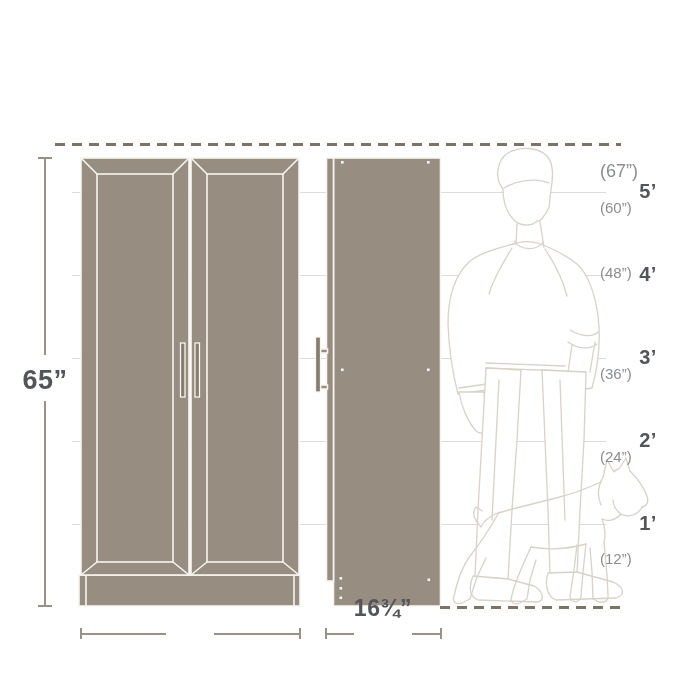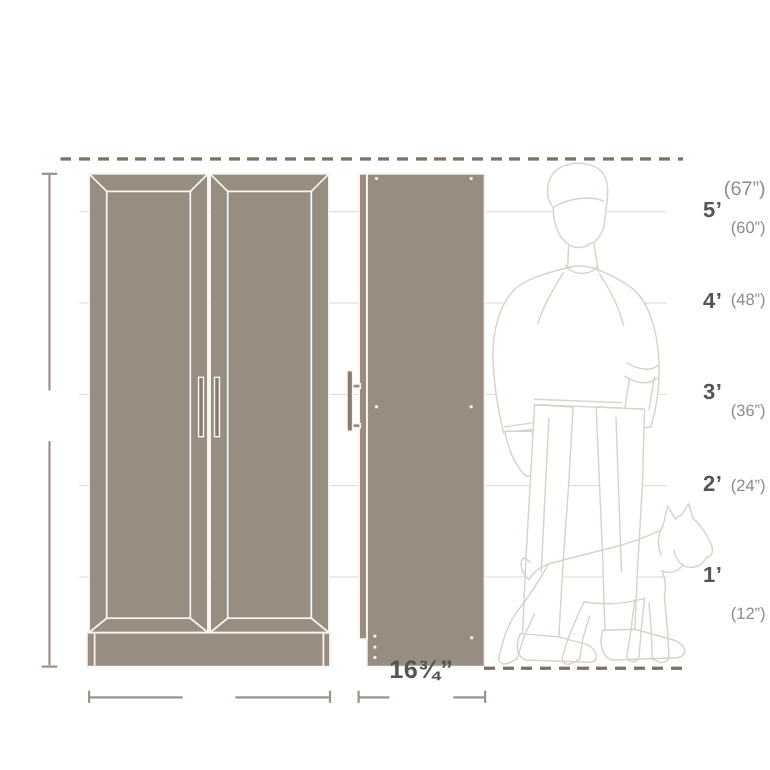--- a/index.html
+++ b/index.html
@@ -15,21 +15,21 @@
     position:absolute;height:3px;z-index:5;
     background:repeating-linear-gradient(90deg,#7c7266 0 10px,transparent 10px 17px);
   }
   
   .dimv{position:absolute;width:2px;background:#9b9285;z-index:4;}
   .dimh{position:absolute;height:2px;background:#9b9285;z-index:4;}
   .capv{position:absolute;width:2px;height:11px;background:#9b9285;z-index:4;}
   .caph{position:absolute;width:14px;height:2px;background:#9b9285;z-index:4;}
   
   .lbl{position:absolute;color:#54555a;font-weight:bold;text-align:center;z-index:6;letter-spacing:.5px;}
-  .sublbl{position:absolute;color:#8b8d90;font-weight:normal;text-align:right;z-index:6;}
+  .sublbl{position:absolute;color:#8b8d90;font-weight:normal;text-align:left;z-index:6;}
   .big{font-size:27px;line-height:28px;}
   .mid{font-size:26px;line-height:27px;}
   .dep{font-size:23px;line-height:24px;}
   .ph{font-size:27px;line-height:28px;}
   .phin{font-size:18px;line-height:19px;}
   .ft{font-size:20px;line-height:22px;}
   .inch{font-size:15px;line-height:17px;}
   .labelcol{width:96px;left:600px;}
   svg{position:absolute;z-index:2;}
   .cab-fill{fill:#978d80;stroke:#f7f5f1;stroke-width:1.6;}
@@ -118,20 +118,21 @@
     </g>
   </svg>
 
   <div class="dash" style="left:55px;top:143px;width:566px"></div>
   <div class="dash" style="left:440px;top:606px;width:181px"></div>
 
   <div class="caph" style="left:38px;top:157px"></div>
   <div class="dimv" style="left:44px;top:159px;height:196px"></div>
   <div class="dimv" style="left:44px;top:401px;height:204px"></div>
   <div class="caph" style="left:38px;top:605px"></div>
+  <div class="lbl big" style="left:5px;top:366px;width:80px">65”</div>
 
   <div class="capv" style="left:79.5px;top:628px"></div>
   <div class="dimh" style="left:81px;top:633px;width:85px"></div>
   <div class="dimh" style="left:214px;top:633px;width:85px"></div>
   <div class="capv" style="left:298.5px;top:628px"></div>
 
   <div class="capv" style="left:324.5px;top:628px"></div>
   <div class="dimh" style="left:326px;top:633px;width:28px"></div>
   <div class="dimh" style="left:412px;top:633px;width:28px"></div>
   <div class="capv" style="left:439.5px;top:628px"></div>
@@ -142,18 +143,18 @@
   <div class="lbl labelcol ft" style="top:180px">5’</div>
   <div class="sublbl labelcol inch" style="top:199px">(60”)</div>
 
   <div class="lbl labelcol ft" style="top:263px">4’</div>
   <div class="sublbl labelcol inch" style="top:264px">(48”)</div>
 
   <div class="lbl labelcol ft" style="top:346px">3’</div>
   <div class="sublbl labelcol inch" style="top:365px">(36”)</div>
 
   <div class="lbl labelcol ft" style="top:429px">2’</div>
-  <div class="sublbl labelcol inch" style="top:433px">(24”)</div>
+  <div class="sublbl labelcol inch" style="top:448px">(24”)</div>
 
   <div class="lbl labelcol ft" style="top:512px">1’</div>
   <div class="sublbl labelcol inch" style="top:550px">(12”)</div>
 
 </div>
 
 </body></html>

